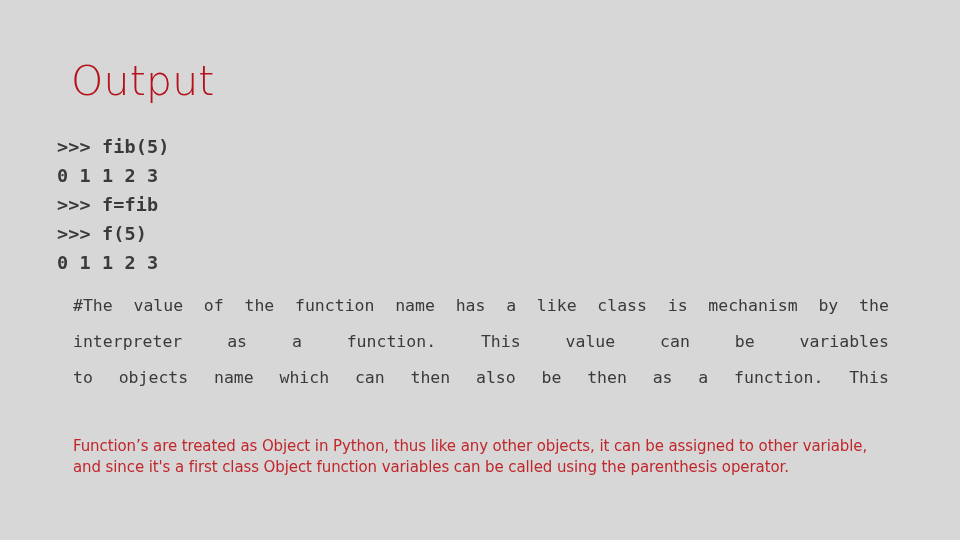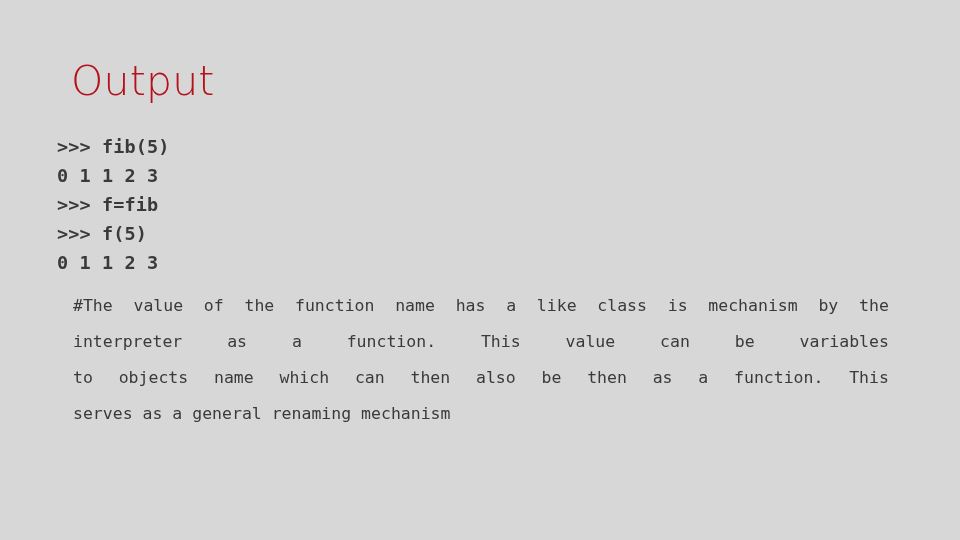--- a/index.html
+++ b/index.html
@@ -133,17 +133,20 @@
         <span class="w">can</span>
         <span class="w">then</span>
         <span class="w">also</span>
         <span class="w">be</span>
         <span class="w">then</span>
         <span class="w">as</span>
         <span class="w">a</span>
         <span class="w">function.</span>
         <span class="w">This</span>
       </div>
-    <div class="body-line last">serves as a general renaming mechanism</div>
   </div>
 
+  <div class="note-block">
+    <div class="note-line">Function’s are treated as Object in Python, thus like any other objects, it can be assigned to other variable,</div>
+    <div class="note-line">and since it's a first class Object function variables can be called using the parenthesis operator.</div>
+  </div>
 
 </div>
 
 </body></html>

